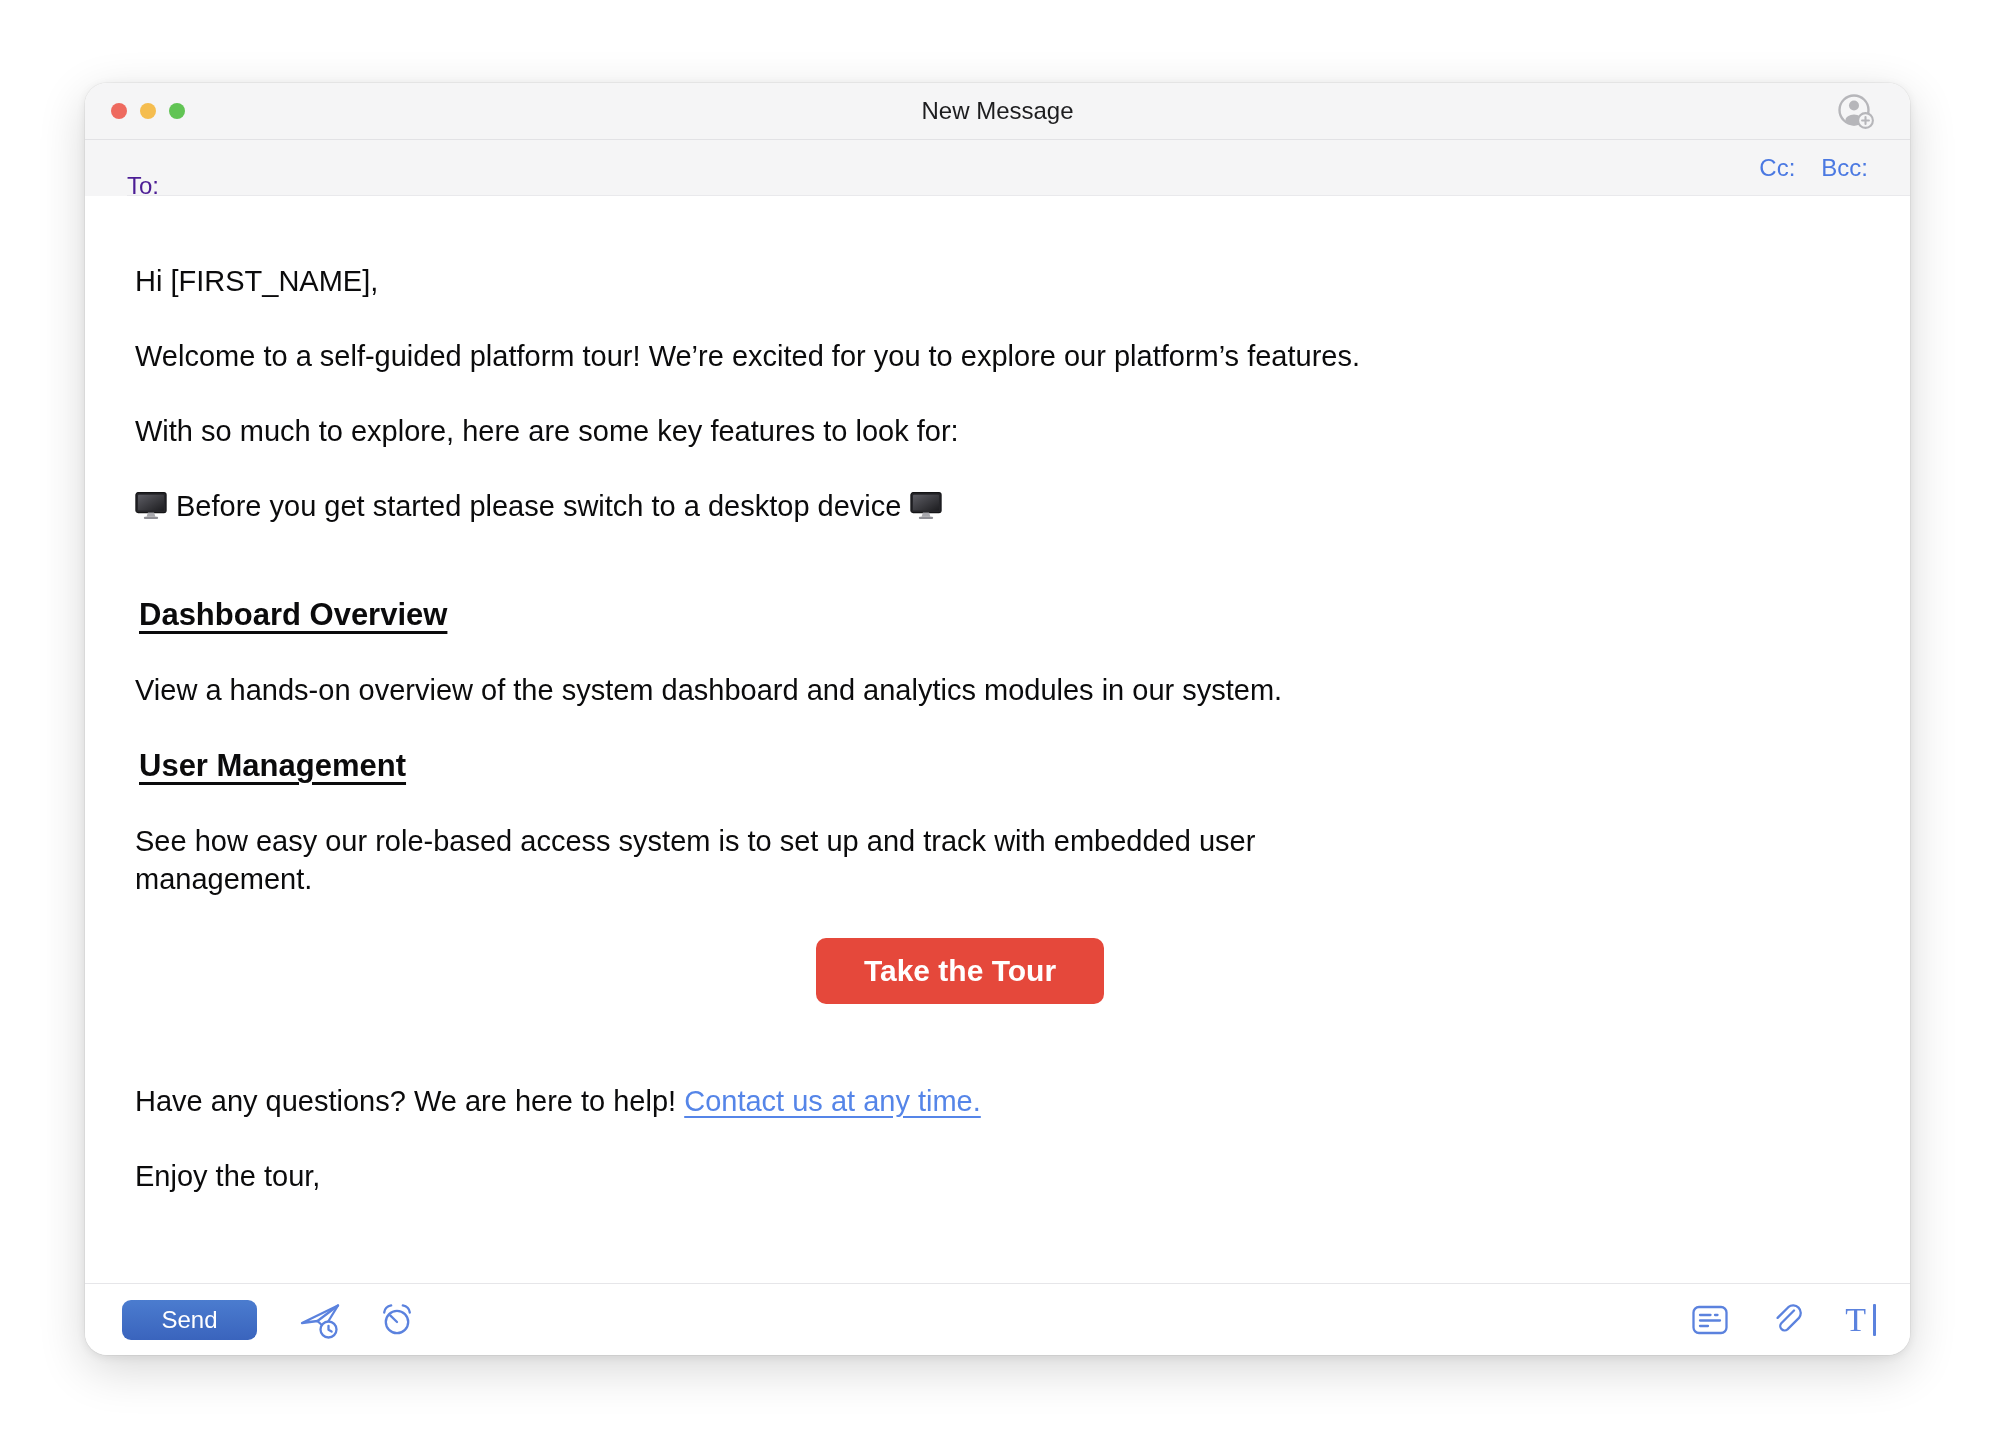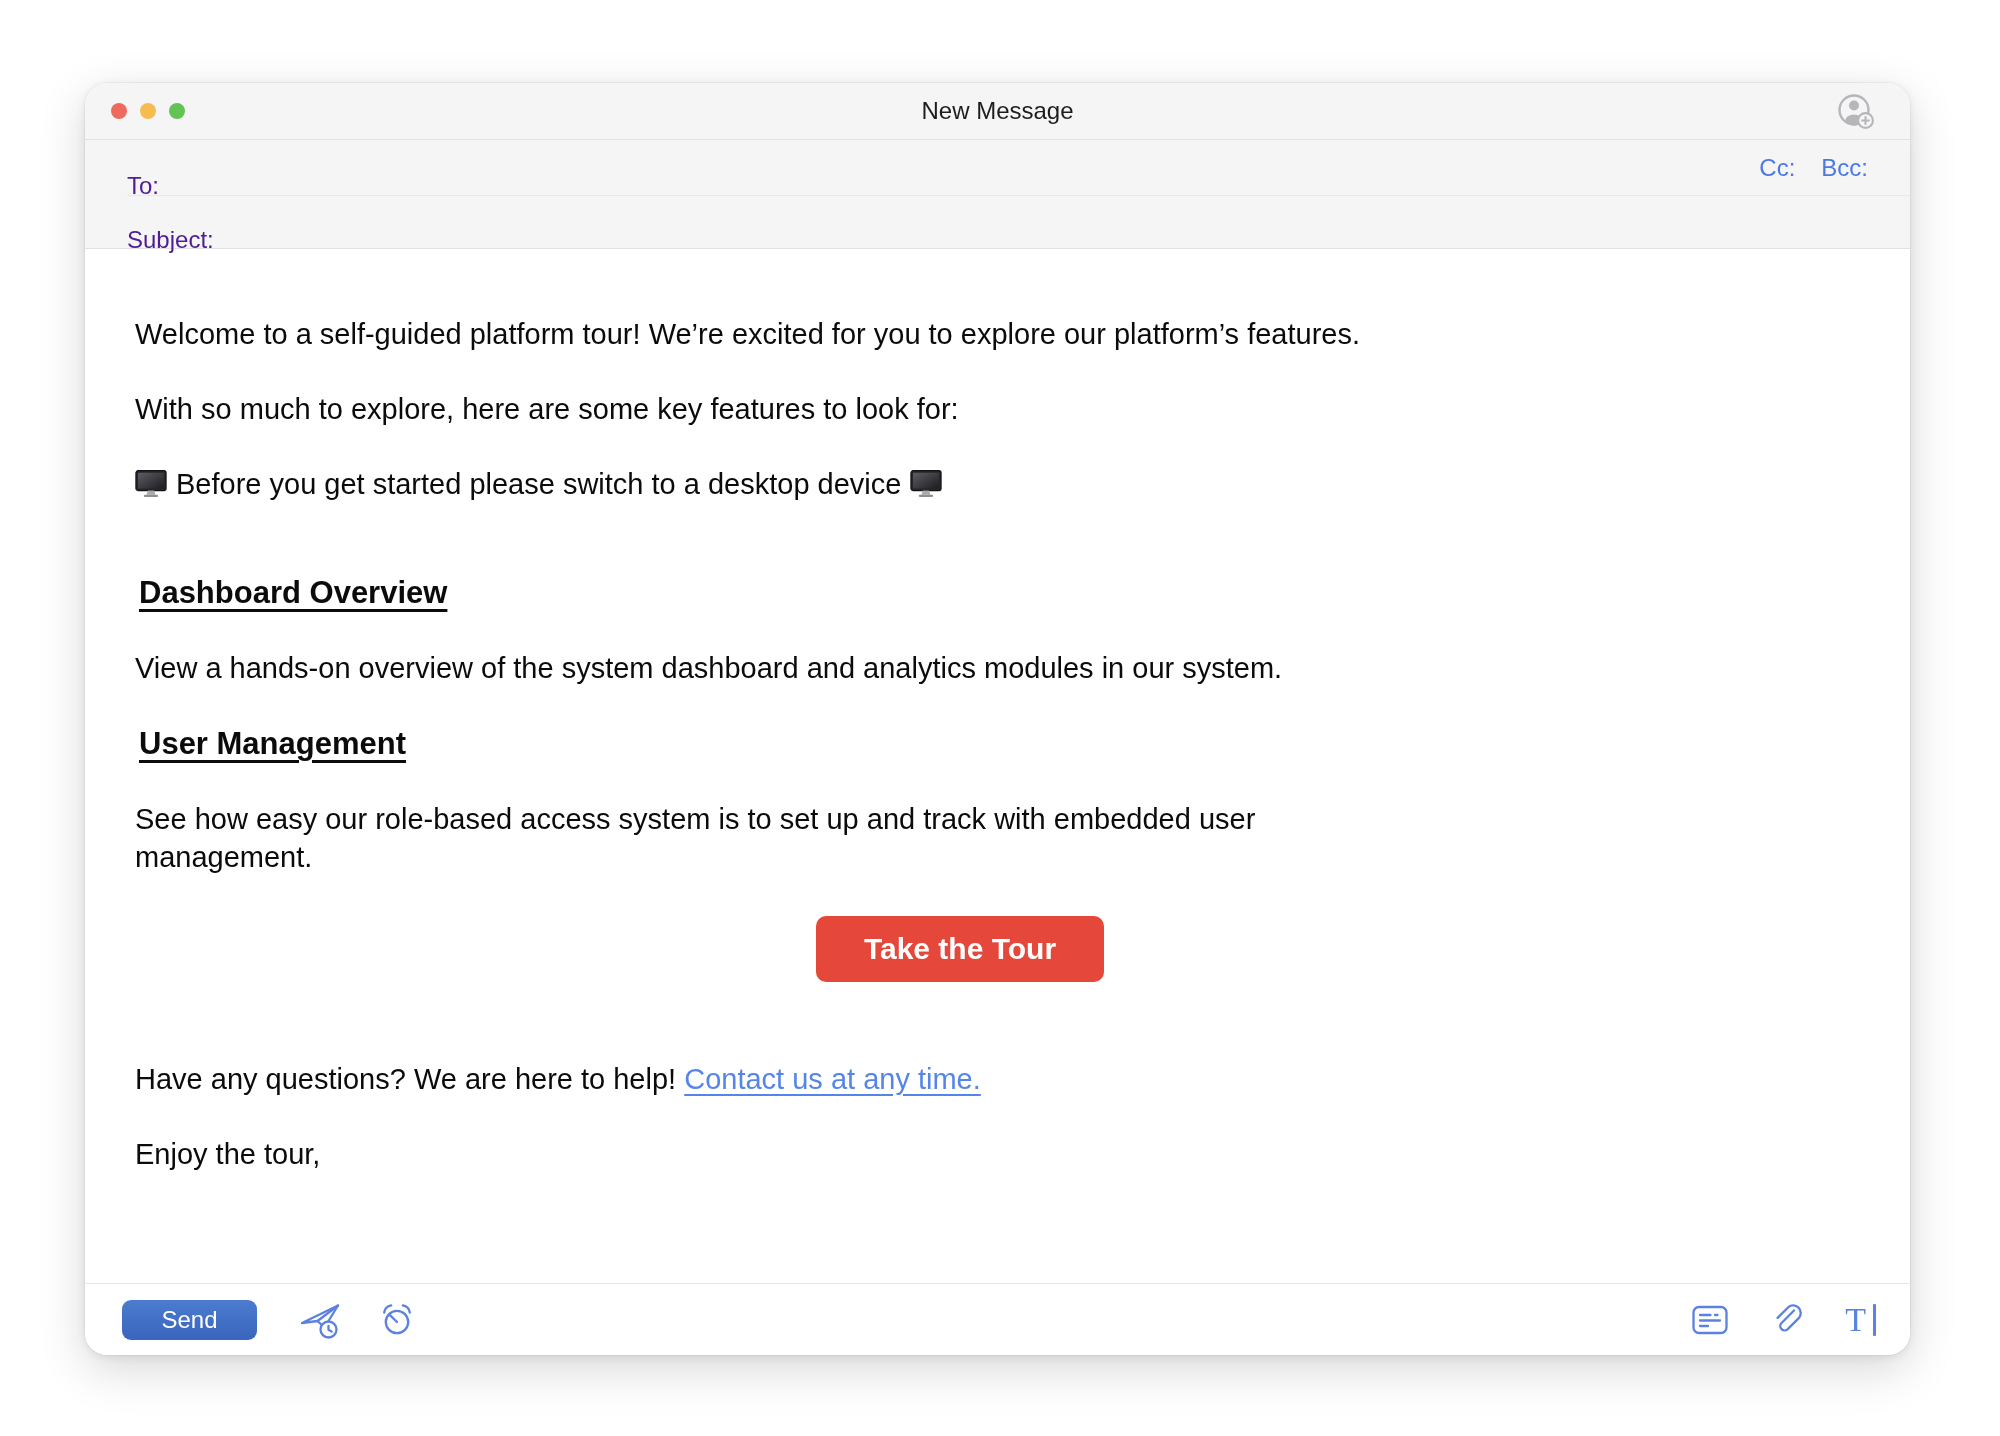--- a/index.html
+++ b/index.html
@@ -187,27 +187,24 @@
 
   <div class="field-row row-to">
     <span class="field-label">To:</span>
     <div class="field-input"></div>
     <div class="cc-bcc">
       <span>Cc:</span>
       <span>Bcc:</span>
     </div>
   </div>
 
-  <div class="field-row row-subject">
-    <span class="field-label">Subject:</span>
-    <div class="field-input"></div>
-  </div>
 
   <div class="mail-body">
     <div class="mail-content">
+      <p>Hi [FIRST_NAME],</p>
 
       <p>Welcome to a self-guided platform tour! We’re excited for you to explore our platform’s features.</p>
 
       <p>With so much to explore, here are some key features to look for:</p>
 
       <p>
         <svg class="monitor-icon lead" viewBox="0 0 36 32" width="32" height="29">
             <use href="#monitor"></use>
           </svg><span>Before you get started please switch to a desktop device</span><svg class="monitor-icon tail" viewBox="0 0 36 32" width="32" height="29">
             <use href="#monitor"></use>

